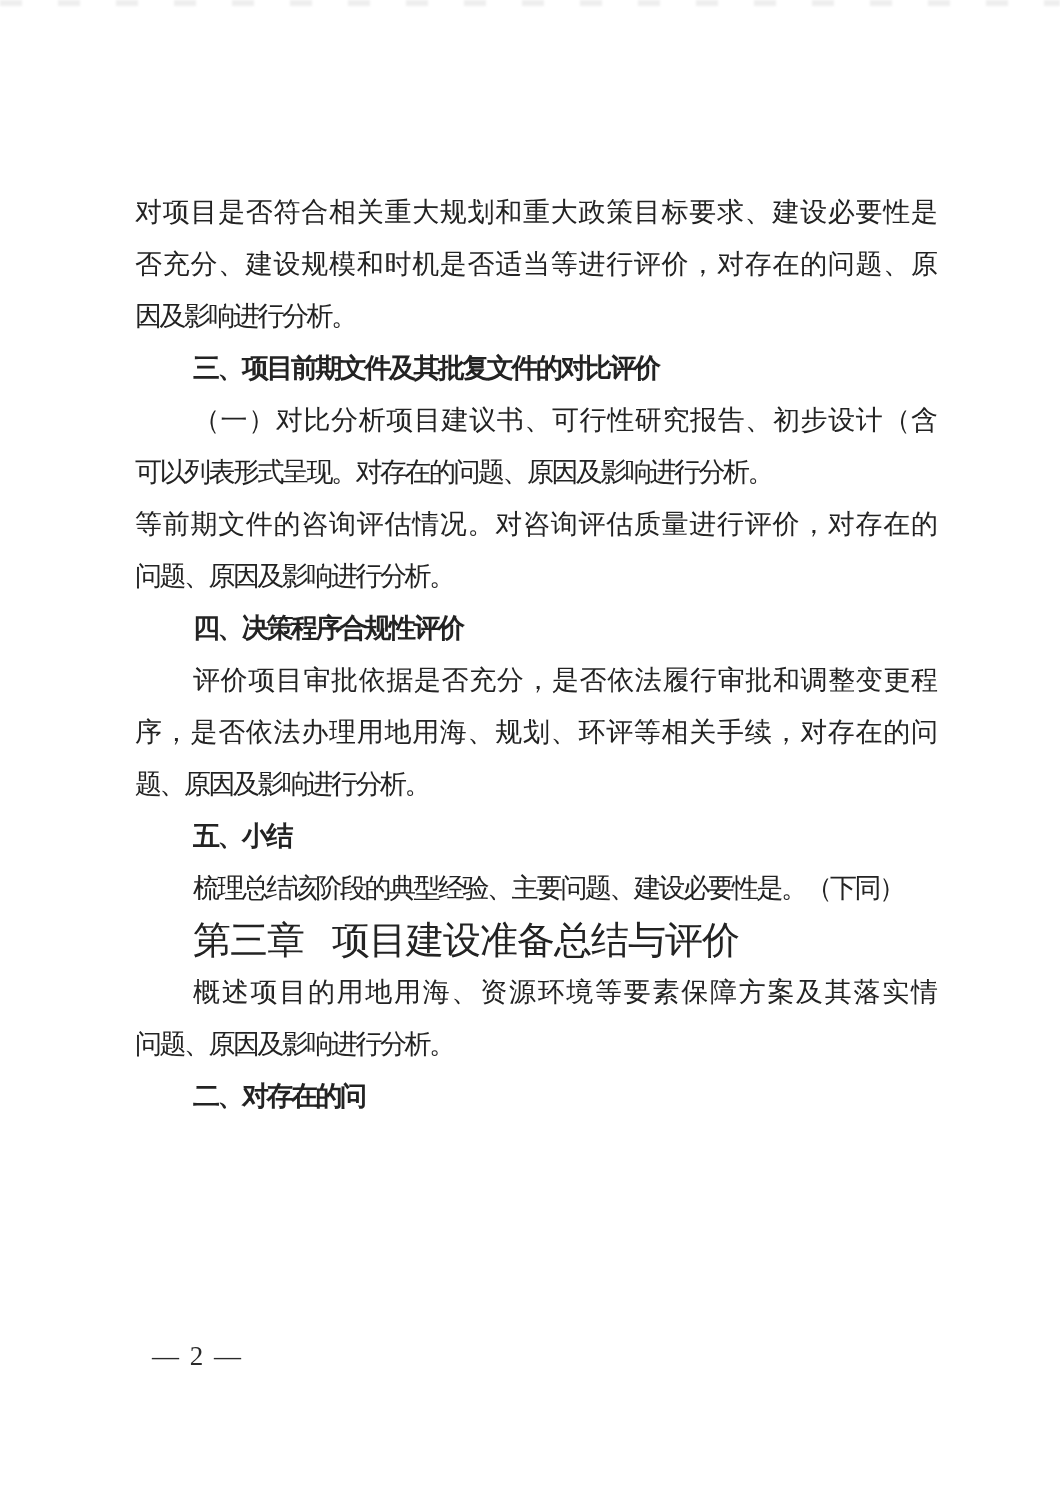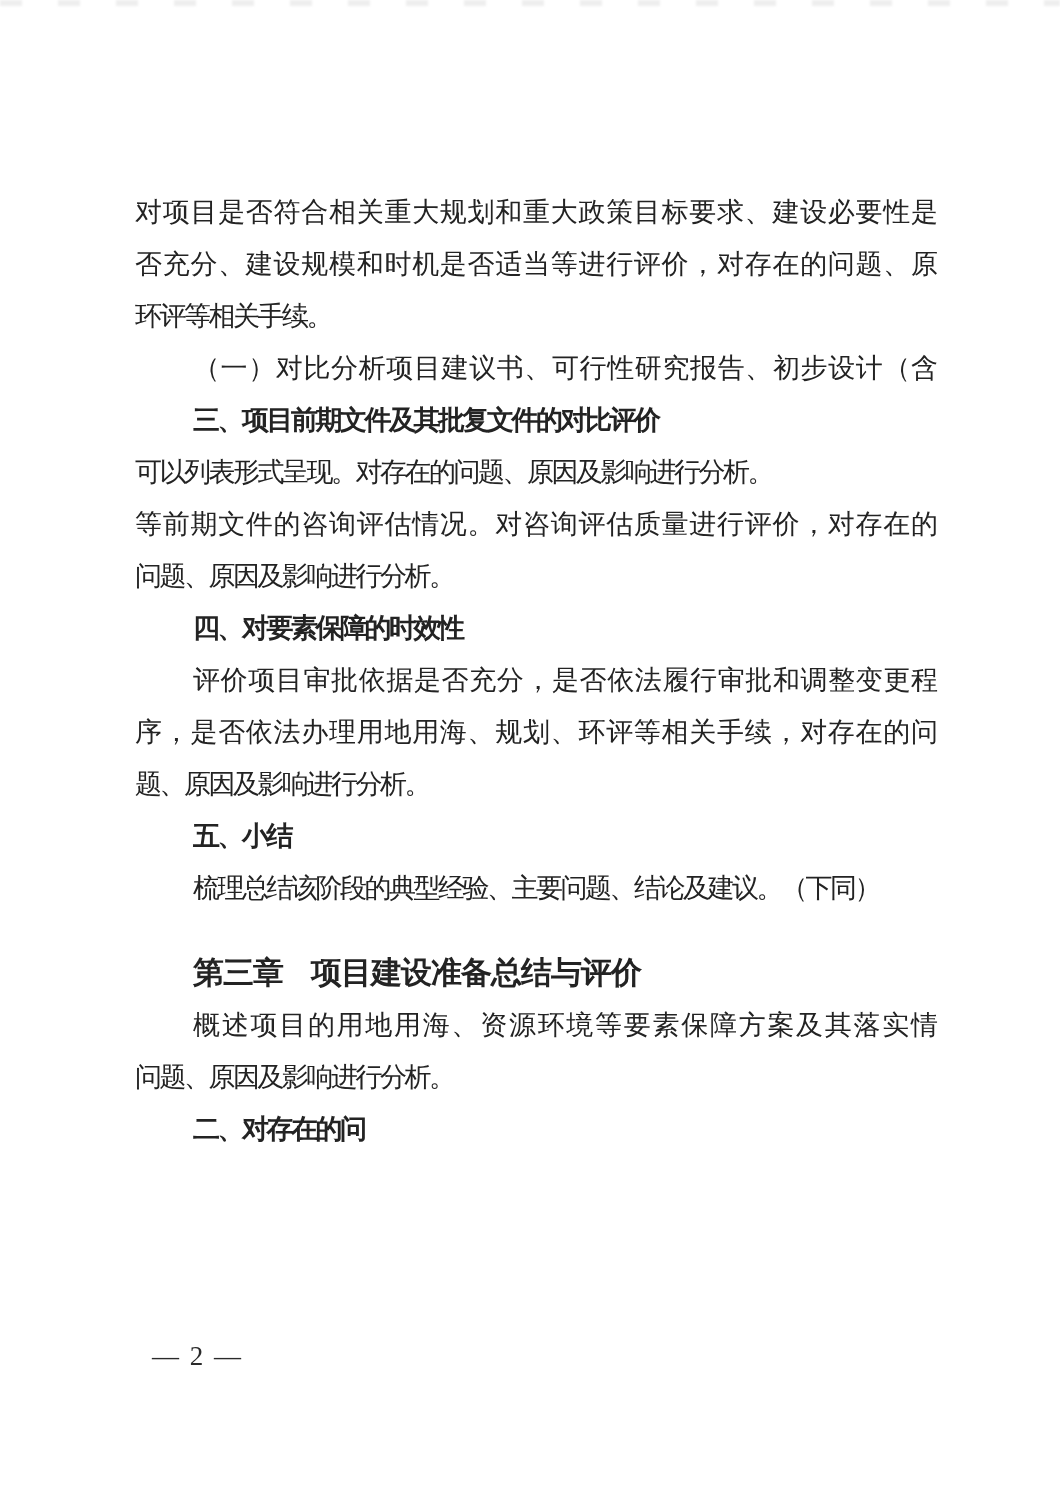--- a/index.html
+++ b/index.html
@@ -46,24 +46,23 @@
     letter-spacing: -3px;
     text-align: justify;
     text-justify: inter-character;
     text-align-last: justify;
   }
   .sec {
     font-weight: 700;
   }
   .chapter {
     font-family: "Liberation Sans", "DejaVu Sans", sans-serif;
-    font-weight: 700;
-    font-size: 31px;
+    font-weight: 400;
+    font-size: 38px;
     letter-spacing: -1px;
-    margin-top: 33px;
   }
   .chapter .chapter-label { margin-right: 28px; }
   .page-number {
     position: absolute;
     left: 152px;
     top: 1330px;
     height: 52px;
     line-height: 52px;
     font-size: 27px;
     letter-spacing: 2px;
@@ -71,32 +70,32 @@
   }
 </style>
 </head>
 <body>
 
 <div class="top-noise"></div>
 
 <div class="text-block">
   <div class="line fill">对项目是否符合相关重大规划和重大政策目标要求、建设必要性是</div>
   <div class="line fill">否充分、建设规模和时机是否适当等进行评价，对存在的问题、原</div>
-  <div class="line">环评等相关手续。</div>
+  <div class="line">因及影响进行分析。</div>
+  <div class="line indent sec">三、项目前期文件及其批复文件的对比评价</div>
   <div class="line indent fill">（一）对比分析项目建议书、可行性研究报告、初步设计（含</div>
-  <div class="line indent sec">三、项目前期文件及其批复文件的对比评价</div>
   <div class="line">可以列表形式呈现。对存在的问题、原因及影响进行分析。</div>
   <div class="line fill">等前期文件的咨询评估情况。对咨询评估质量进行评价，对存在的</div>
   <div class="line">问题、原因及影响进行分析。</div>
-  <div class="line indent sec">四、对要素保障的时效性</div>
+  <div class="line indent sec">四、决策程序合规性评价</div>
   <div class="line indent fill">评价项目审批依据是否充分，是否依法履行审批和调整变更程</div>
   <div class="line fill">序，是否依法办理用地用海、规划、环评等相关手续，对存在的问</div>
   <div class="line">题、原因及影响进行分析。</div>
   <div class="line indent sec">五、小结</div>
-  <div class="line indent">梳理总结该阶段的典型经验、主要问题、结论及建议。（下同）</div>
+  <div class="line indent">梳理总结该阶段的典型经验、主要问题、建设必要性是。（下同）</div>
   <div class="line indent chapter">
     <span class="chapter-label">第三章</span><span>项目建设准备总结与评价</span>
   </div>
   <div class="line indent fill">概述项目的用地用海、资源环境等要素保障方案及其落实情</div>
   <div class="line">问题、原因及影响进行分析。</div>
   <div class="line indent sec">二、对存在的问</div>
 </div>
 
 <div class="page-number">— 2 —</div>
 

